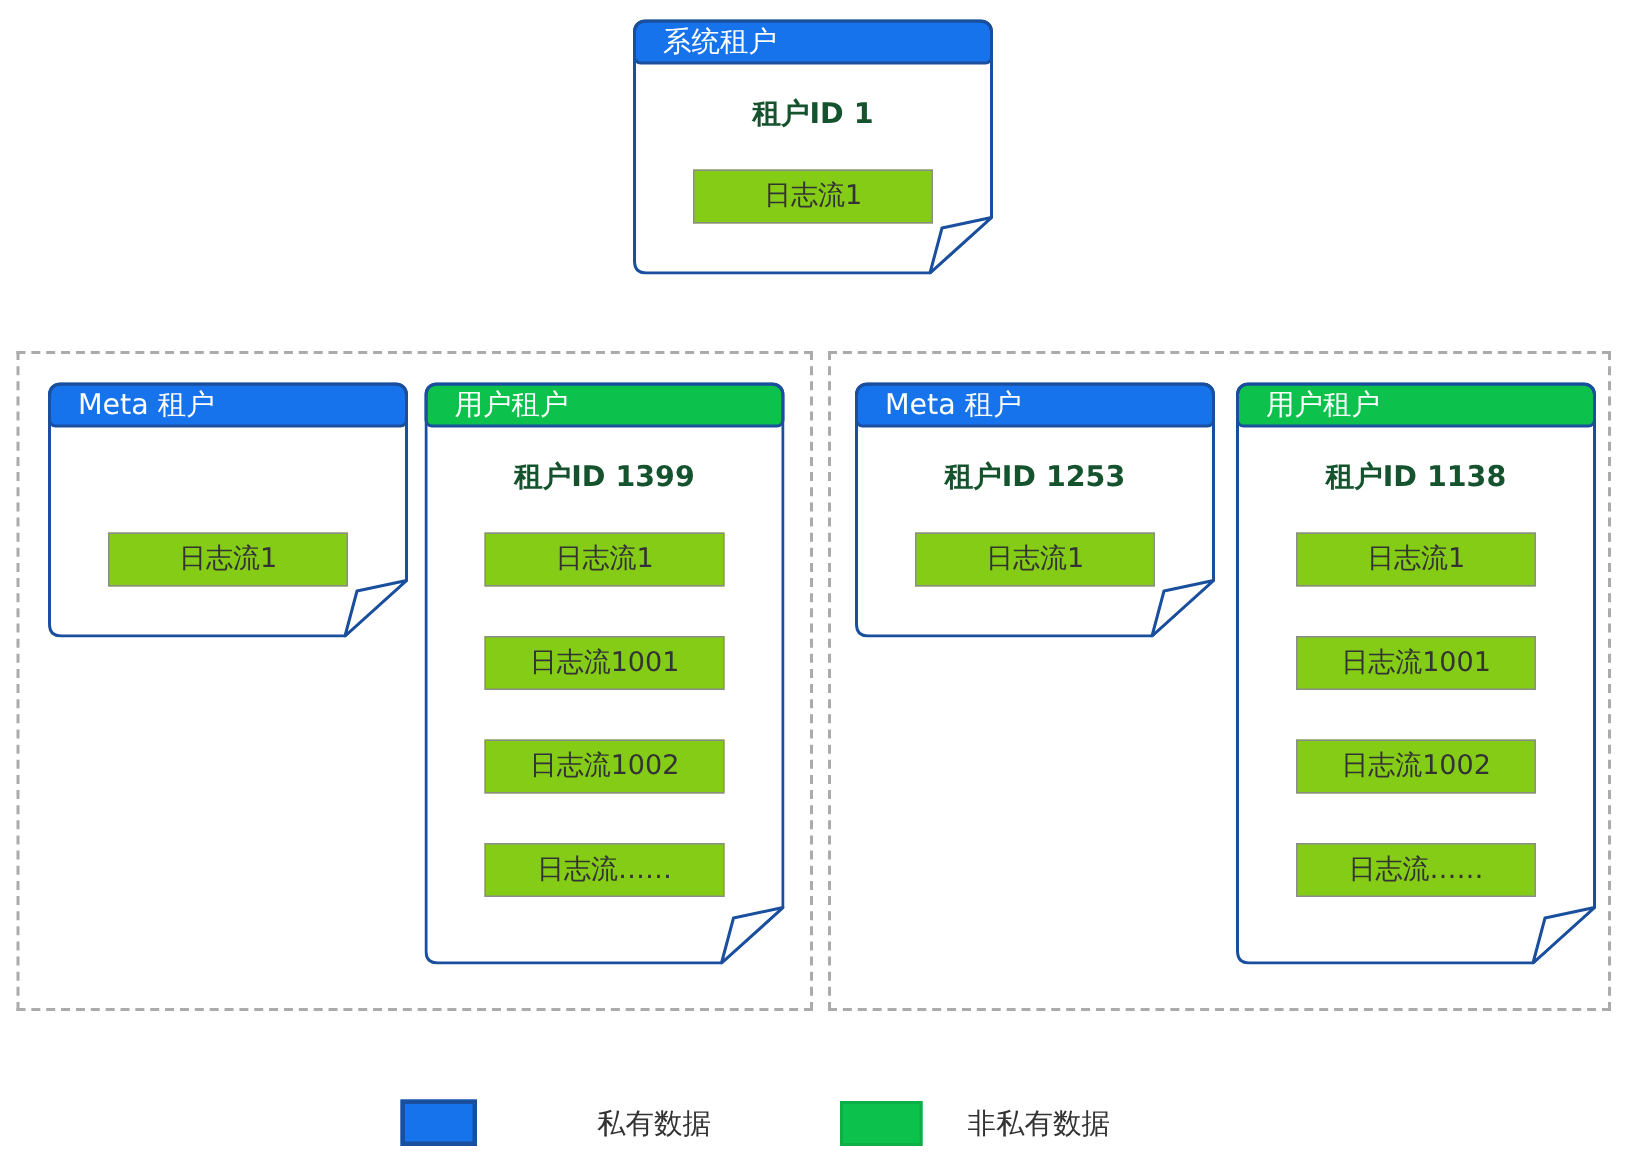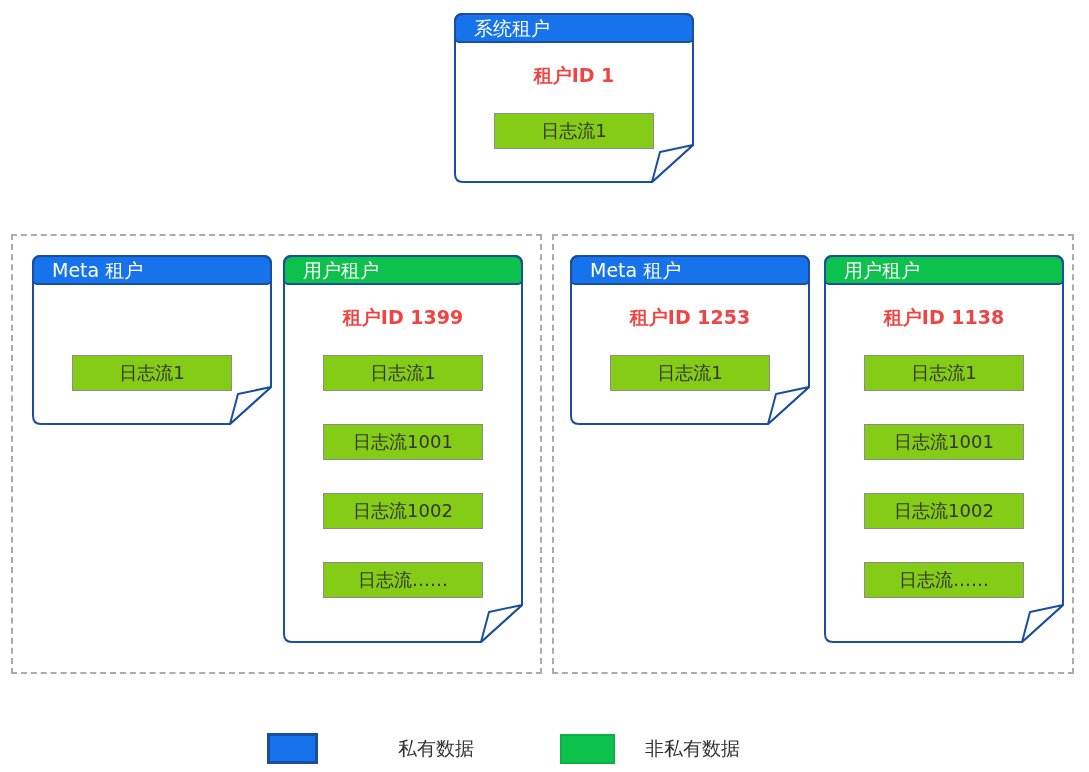--- a/index.html
+++ b/index.html
@@ -55,21 +55,21 @@
   }
   .hdr-blue  { background: #1673EC; }
   .hdr-green { background: #0CC24C; }
   .tenant {
     position: absolute;
     left: 0; top: 50px;
     width: 240px;
     text-align: center;
     font-size: 19px;
     font-weight: bold;
-    color: #ef4444;
+    color: #14532d;
   }
   .stream {
     position: absolute;
     left: 40px;
     width: 160px;
     height: 36px;
     box-sizing: border-box;
     background: #84cc16;
     border: 1px solid #8C8C8C;
     text-align: center;
@@ -112,21 +112,21 @@
     white-space: nowrap;
   }
   .lg-label-1 { left: 350px; margin-left: 48px; }
   .lg-label-2 { left: 645px; }
 </style>
 </head>
 <body>
 
 <div class="stage">
 
-  <div class="card h-small" style="left:454px;top:13px">
+  <div class="card h-small" style="left:422px;top:13px">
     <div class="hdr hdr-blue">
       <span>系统租户</span>
     </div>
     <div class="tenant">租户ID 1</div>
     <div class="stream" style="top:100px">日志流1</div>
     <svg class="outline" width="240" height="170" viewBox="0 0 240 170">
       <path class="edge" d="M9 1 H231 Q239 1 239 9 V132 L198 169 H9 Q1 169 1 161 V9 Q1 1 9 1 Z"></path>
       <path class="flap" d="M239 132 L206 139 L198 169 Z"></path>
     </svg>
   </div>

